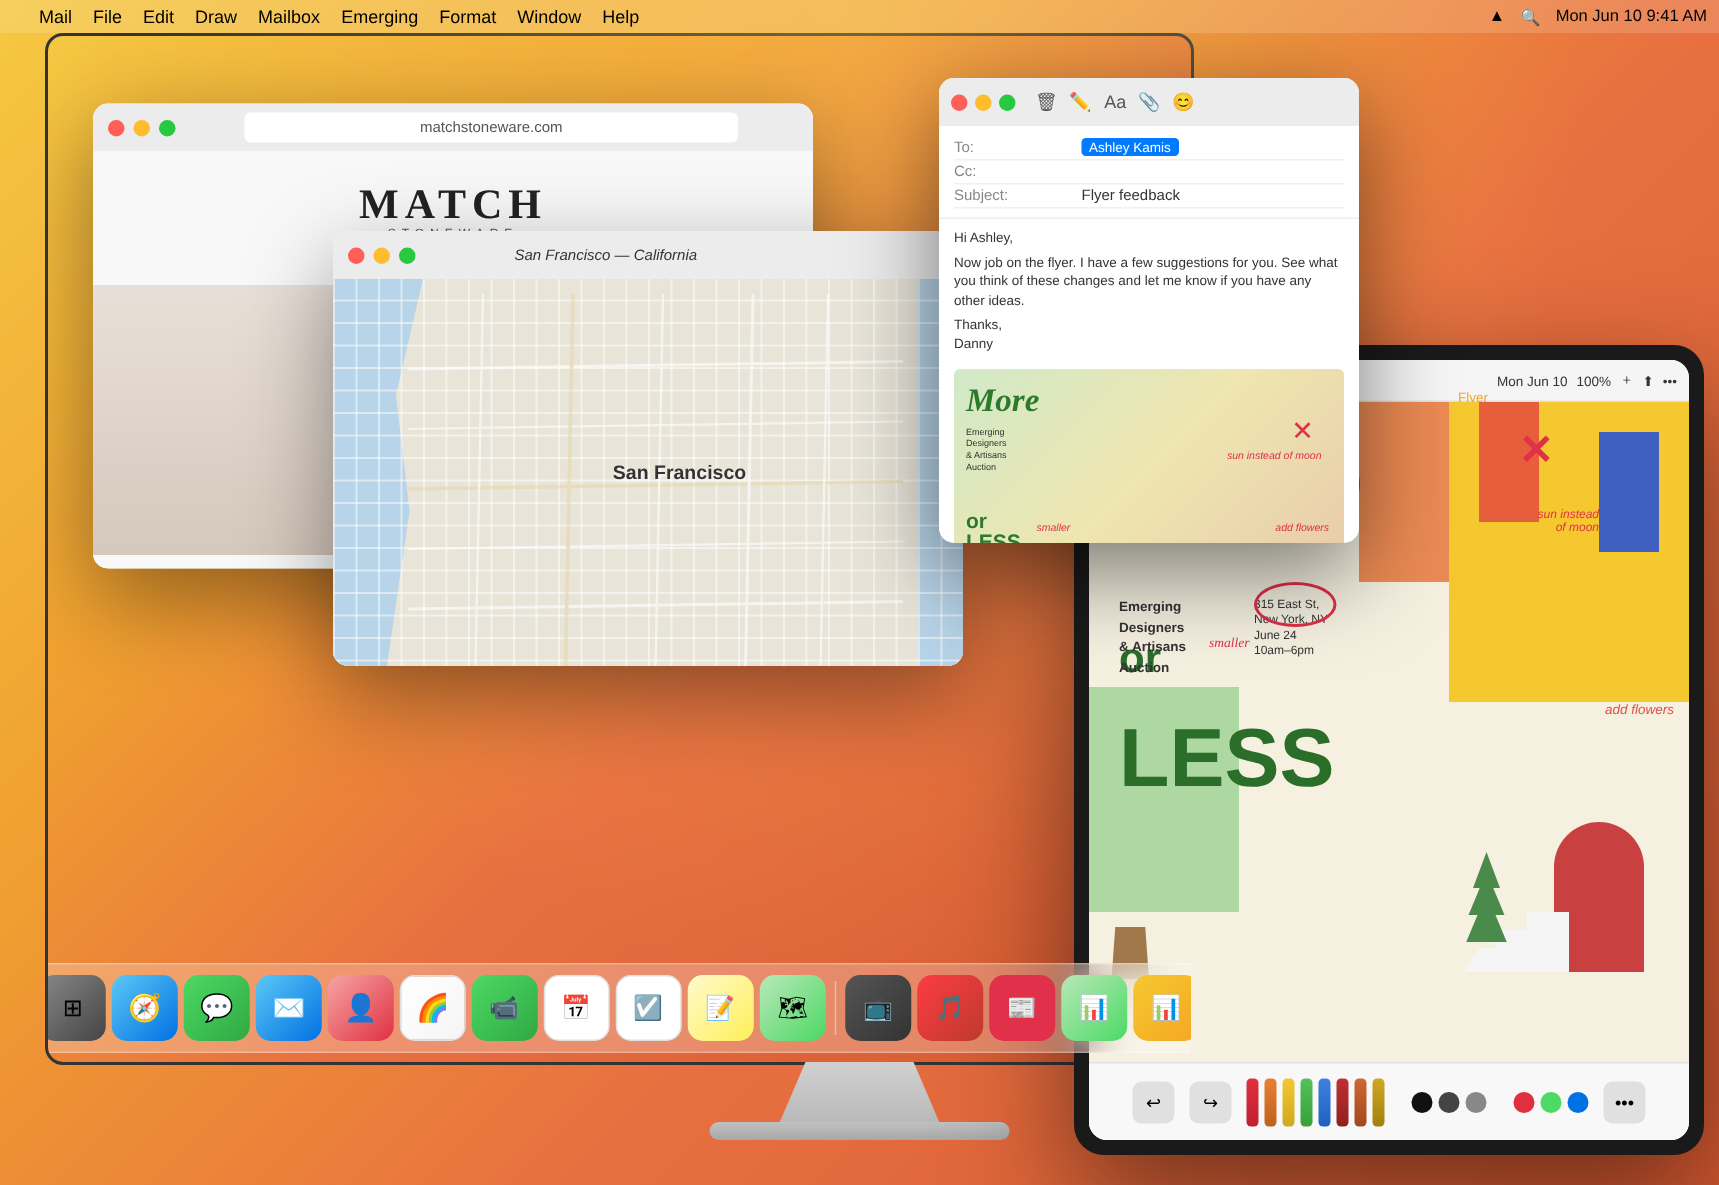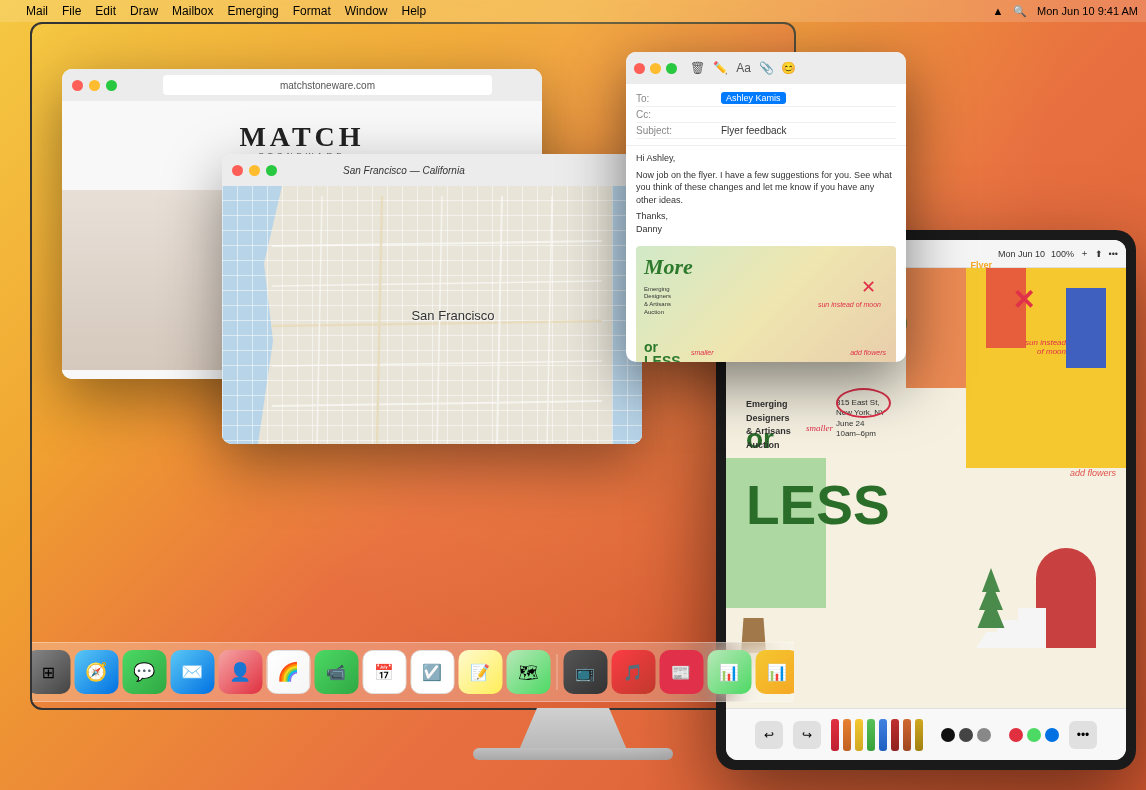--- a/index.html
+++ b/index.html
@@ -226,21 +226,21 @@
         linear-gradient(90deg, rgba(255,255,255,0.5) 1px, transparent 1px);
       background-size: 15px 15px;
     }
     
     .map-city-label {
       position: absolute;
       top: 50%;
       left: 55%;
       transform: translate(-50%, -50%);
       font-size: 13px;
-      font-weight: 400;
+      font-weight: 700;
       color: #333;
       text-shadow: 1px 1px 2px rgba(255,255,255,0.8);
     }
     .map-water {
       position: absolute;
       top: 0;
       left: 0;
       width: 60px;
       height: 100%;
       background: #b8d4e8;
@@ -852,21 +852,21 @@
 
 <div class="ipad-body">
   <div class="ipad-screen">
 
     <div class="ipad-titlebar">
       <span>Draw</span>
       <span style="color:#aaa;">≡</span>
       <span style="color:#aaa;">⊞</span>
       <span style="color:#aaa;">⚙</span>
       <div class="ipad-titlebar-right">
-        <span style="color:#f5a623;font-weight:700;margin-top:23px;">Flyer</span>
+        <span style="color:#f5a623;font-weight:400;margin-top:23px;">Flyer</span>
         <span>Mon Jun 10</span>
         <span>100%</span>
         <span>＋</span>
         <span>⬆</span>
         <span>•••</span>
       </div>
     </div>
 
     <div class="ipad-flyer-content">
       <div class="flyer-main">

